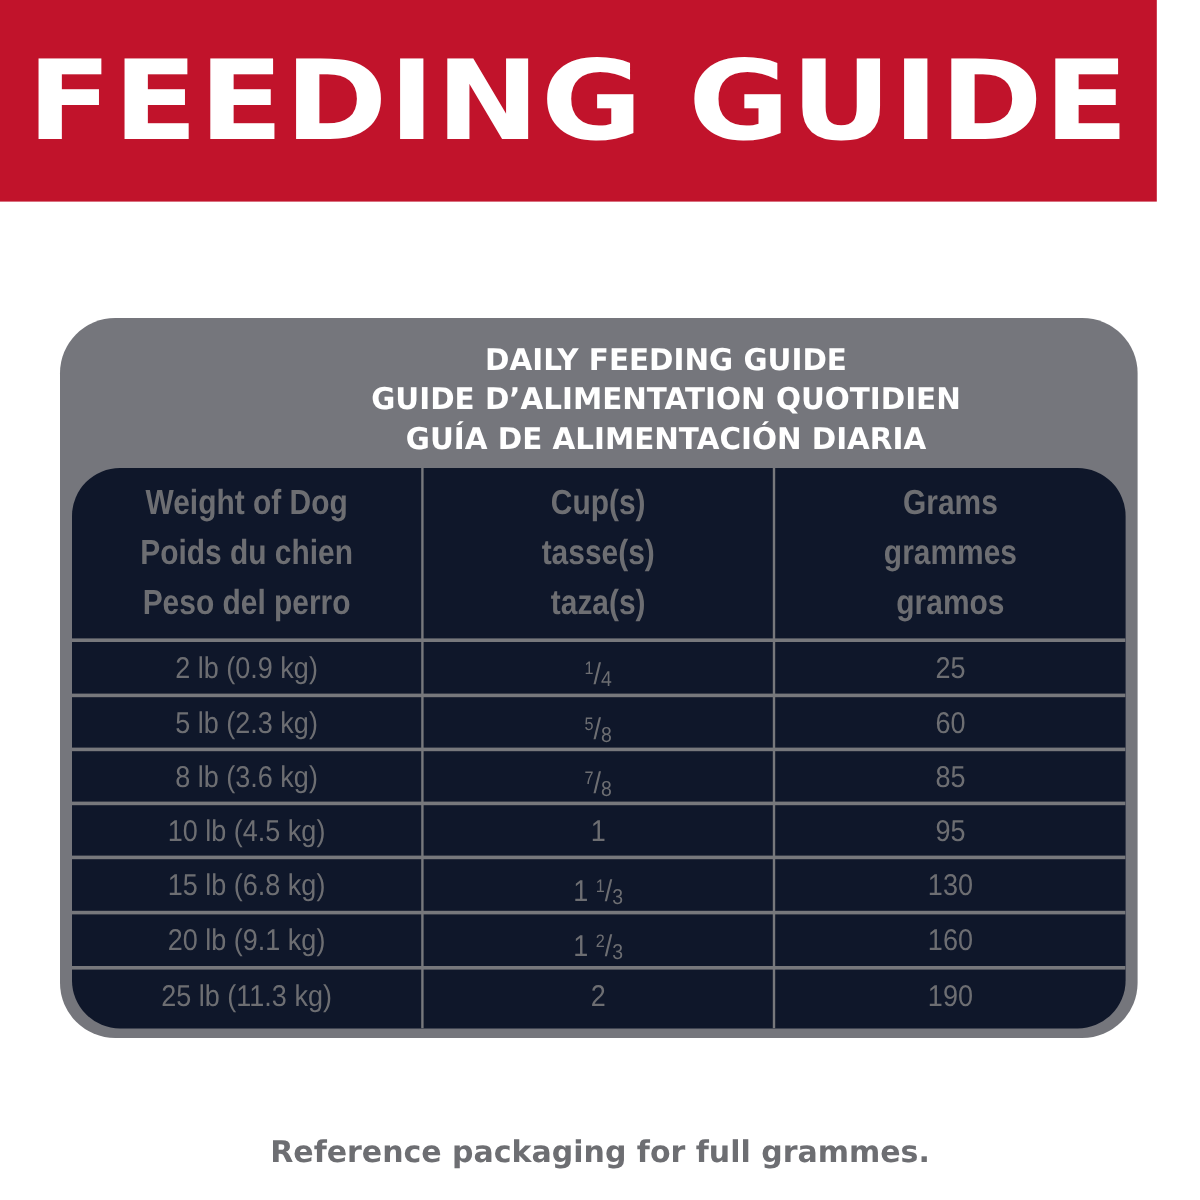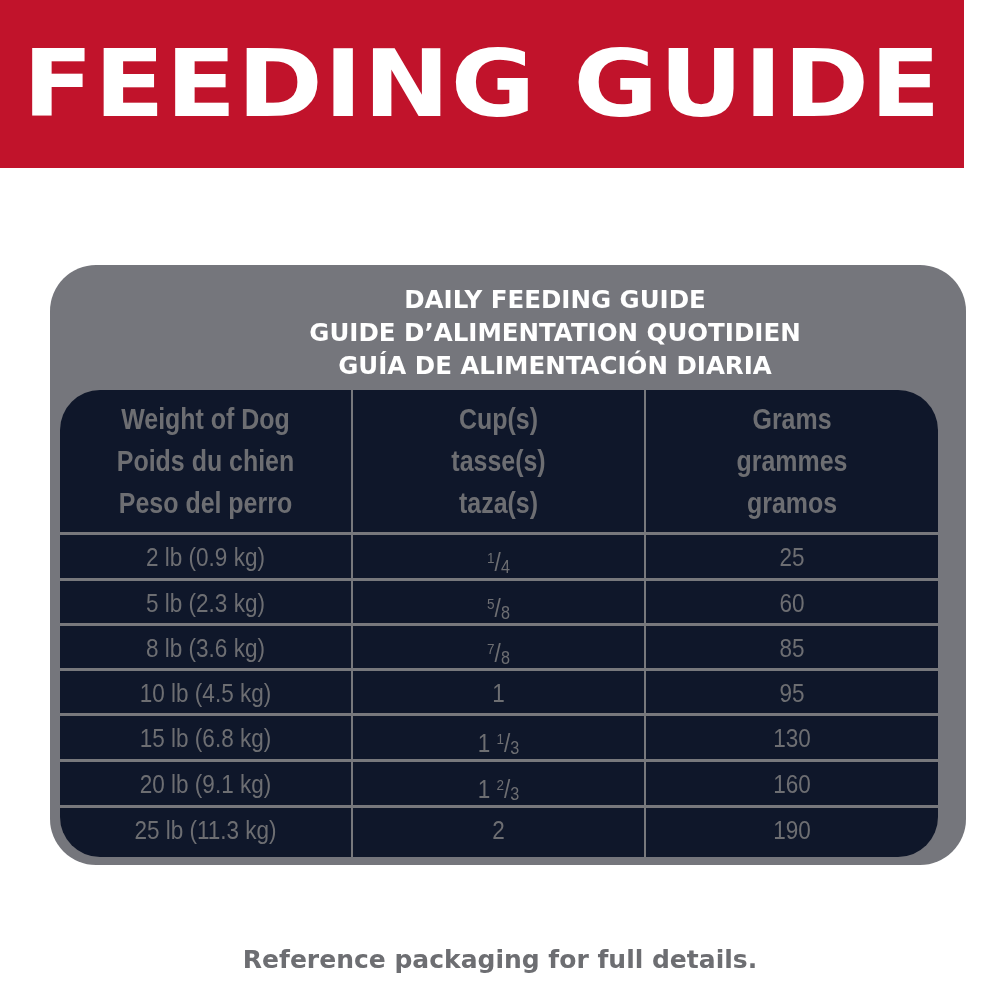--- a/index.html
+++ b/index.html
@@ -3,21 +3,21 @@
 <meta charset="utf-8">
 <style>
   html, body { margin:0; padding:0; }
   body { width:1000px; height:1000px; background:#ffffff; position:relative; overflow:hidden;
          font-family:"Liberation Sans", sans-serif; }
   .banner { position:absolute; left:0; top:0; width:964px; height:168px; background:#c1132b;
             display:flex; align-items:center; justify-content:center; }
   .banner h1 { margin:0; color:#fff; font-family:"DejaVu Sans", sans-serif; font-weight:bold;
                font-size:92px; letter-spacing:1px; transform:scaleX(1.12); transform-origin:center; }
   .outer { position:absolute; left:50px; top:265px; width:898px; height:600px; background:#75767c;
-           border-radius:46px;padding-left:18px; }
+           border-radius:46px; }
   .guide-title { position:absolute; left:160px; top:18px; width:690px; text-align:center; color:#fff;
                  font-family:"DejaVu Sans", sans-serif; font-weight:bold; font-size:25px; line-height:33px;
                  transform:scaleX(0.98); }
   .inner { position:absolute; left:10px; top:125px; width:878px; height:467px; background:#0f172a;
            border-radius:40px 40px 40px 40px; overflow:hidden; }
   .grid { position:absolute; left:0; top:0; width:878px; height:467px; }
   .col-line { position:absolute; top:0; width:2px; height:467px; background:#77787c; }
   .row-line { position:absolute; left:0; width:878px; height:3px; background:#77787c; }
   .cell { position:absolute; text-align:center; color:#6d6e72; }
   .hdr { font-family:"Liberation Sans", sans-serif; font-weight:bold; font-size:29px; line-height:42px;
@@ -96,13 +96,13 @@
       <div class="cell val frac" style="left:293px; top:372px; width:291px;"><span>1</span> <sup>2</sup>/<sub>3</sub></div>
       <div class="cell val" style="left:586px; top:372px; width:292px;">160</div>
 
       <div class="cell val" style="left:0; top:418px; width:291px;">25 lb (11.3 kg)</div>
       <div class="cell val" style="left:293px; top:418px; width:291px;">2</div>
       <div class="cell val" style="left:586px; top:418px; width:292px;">190</div>
     </div>
   </div>
 </div>
 
-<div class="footer">Reference packaging for full details.</div>
+<div class="footer">Reference packaging for full grammes.</div>
 
 </body></html>

